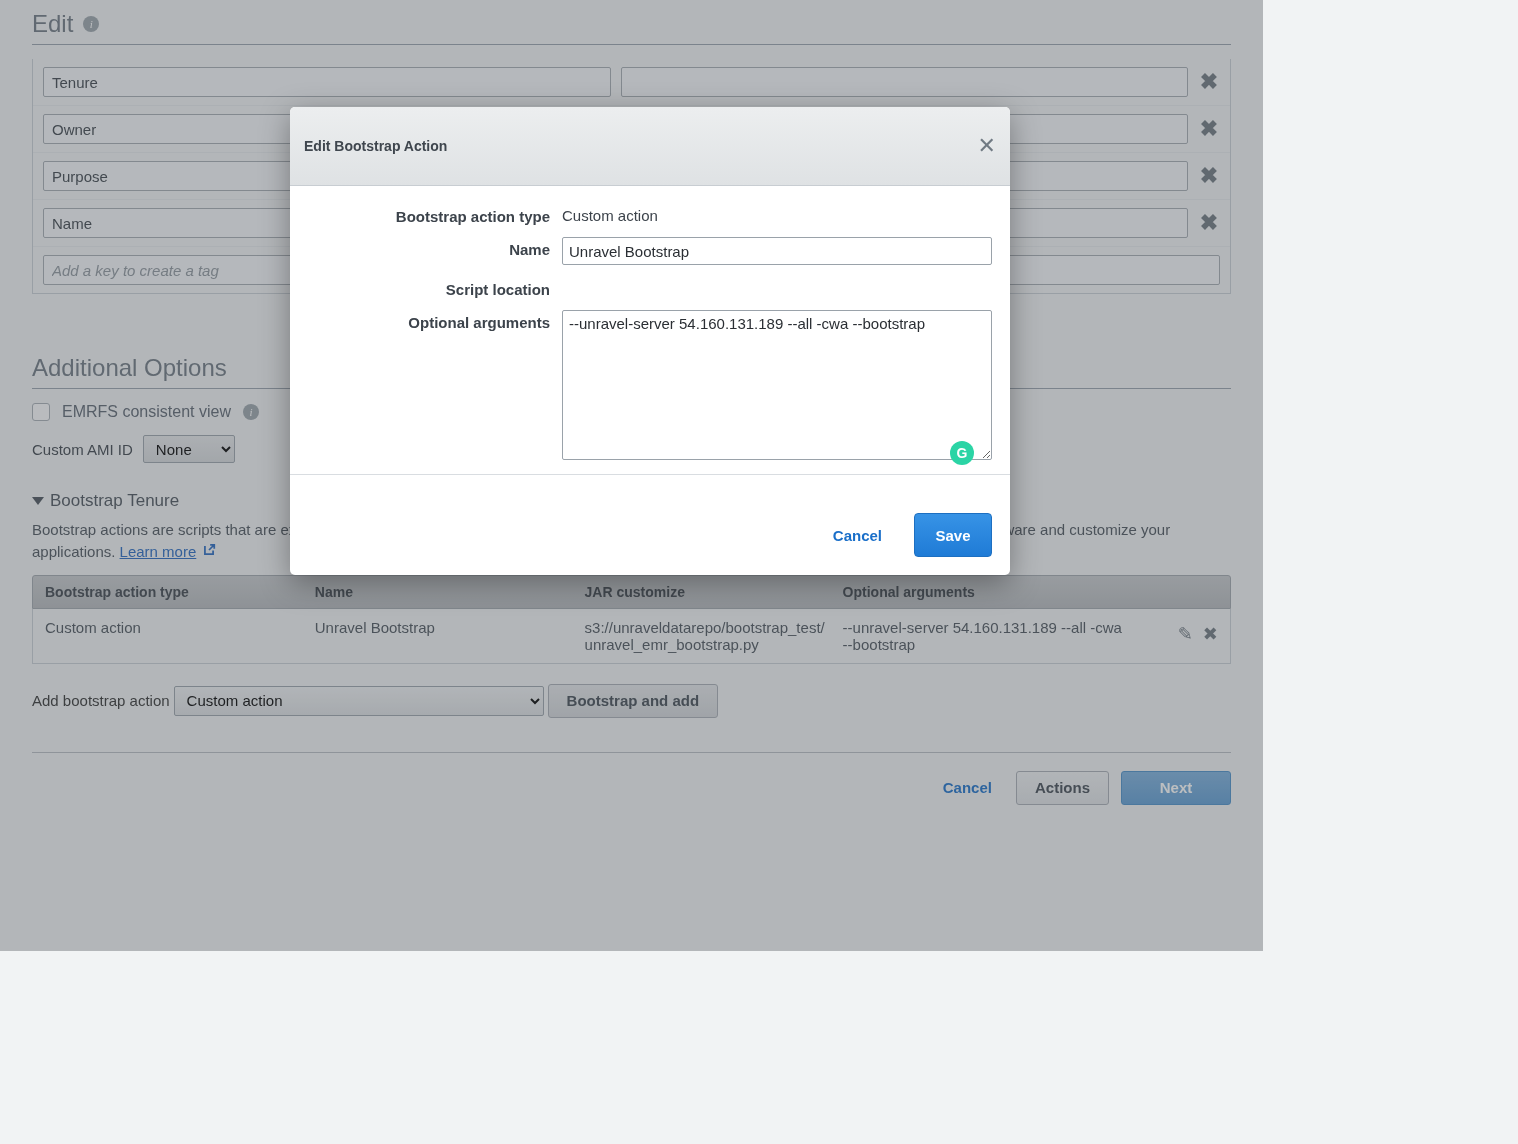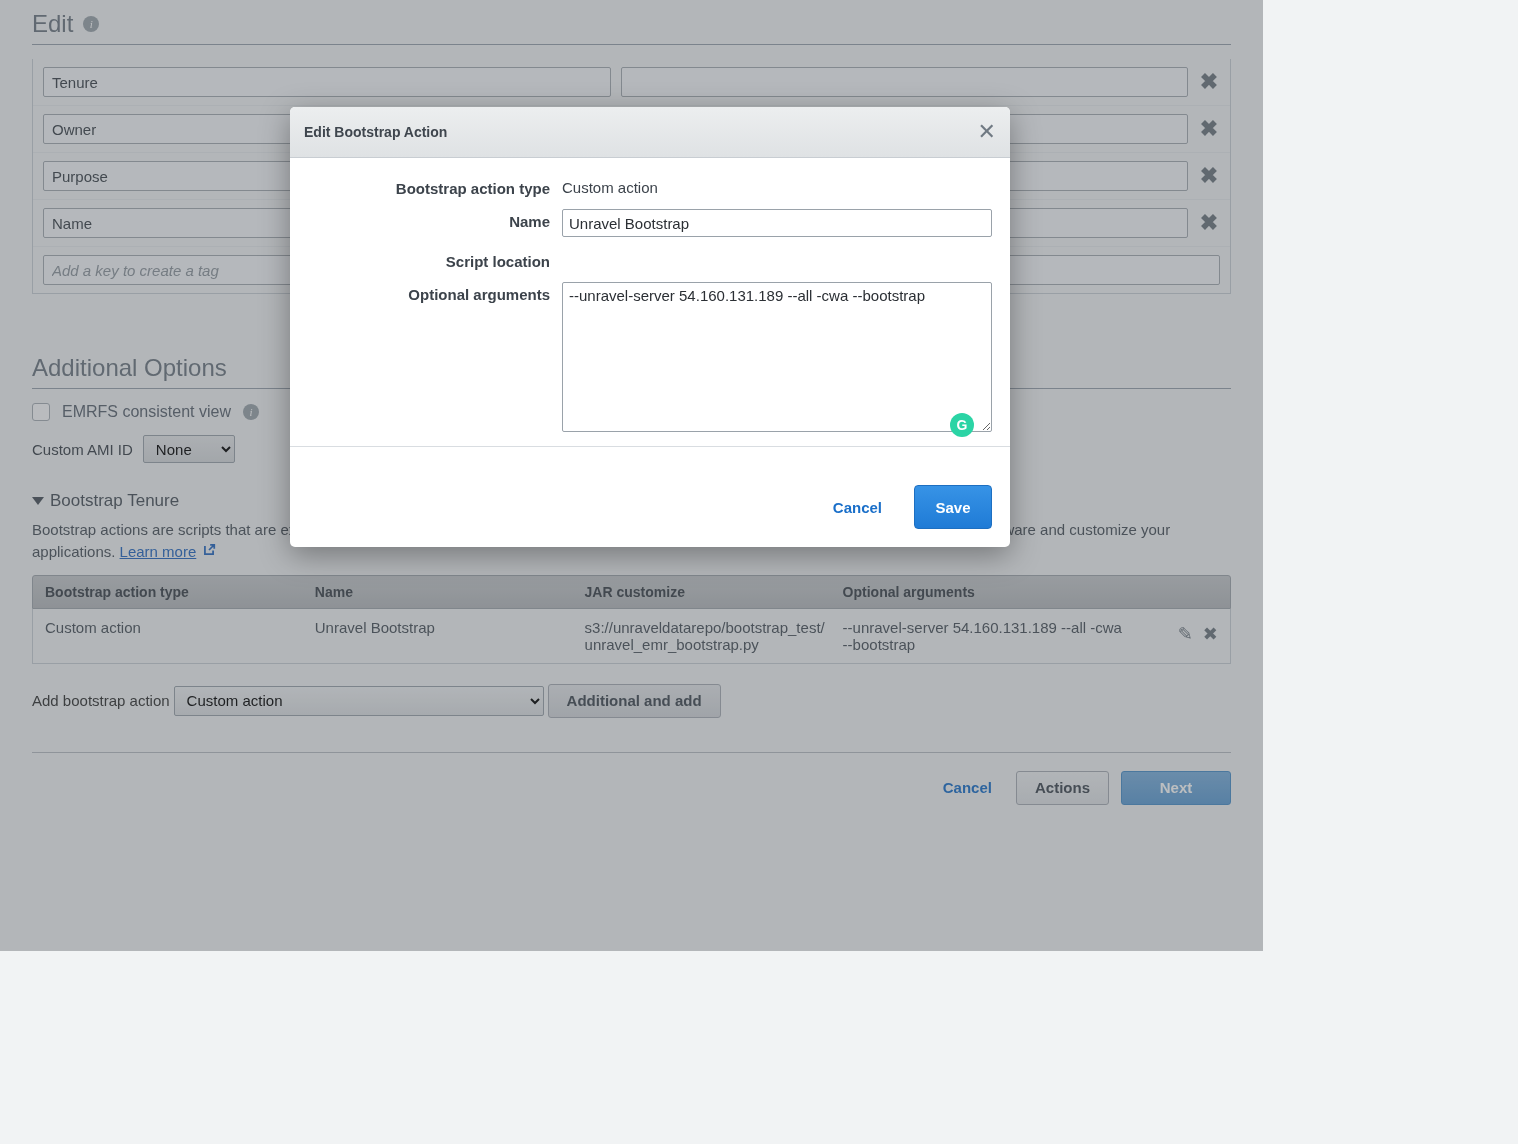--- a/index.html
+++ b/index.html
@@ -259,21 +259,21 @@
   left: 290px;
   width: 720px;
   background: #fff;
   border-radius: 5px;
   box-shadow: 0 8px 30px rgba(0,0,0,0.35);
   overflow: hidden;
 }
 .modal-header {
   background: linear-gradient(#eceeef, #dfe2e4);
   border-bottom: 1px solid #c8cdd2;
-  padding: 12px 14px;
+  padding: 26px 14px;
   display: flex;
   justify-content: space-between;
   align-items: center;
   font-weight: 700;
   color: #3f464e;
 }
 .modal-header .close-x { font-size: 22px; color: #707a83; cursor: pointer; font-weight: 400; }
 .modal-body { padding: 18px 18px 24px 18px; }
 .form-row {
   display: flex;
@@ -436,21 +436,21 @@
         <span>✎</span>
         <span>✖</span>
       </div>
     </div>
 
     <div class="add-bs">
       <span>Add bootstrap action</span>
       <select class="add-bs-select">
         <option>Custom action</option>
       </select>
-      <button class="btn-gray">Additional and add</button>
+      <button class="btn-gray">Bootstrap and add</button>
     </div>
 
     <div class="footer-section">
       <span class="link-cancel">Cancel</span>
       <button class="btn-prev">Actions</button>
       <button class="btn-next">Next</button>
     </div>
   </div>
 </div>
 

